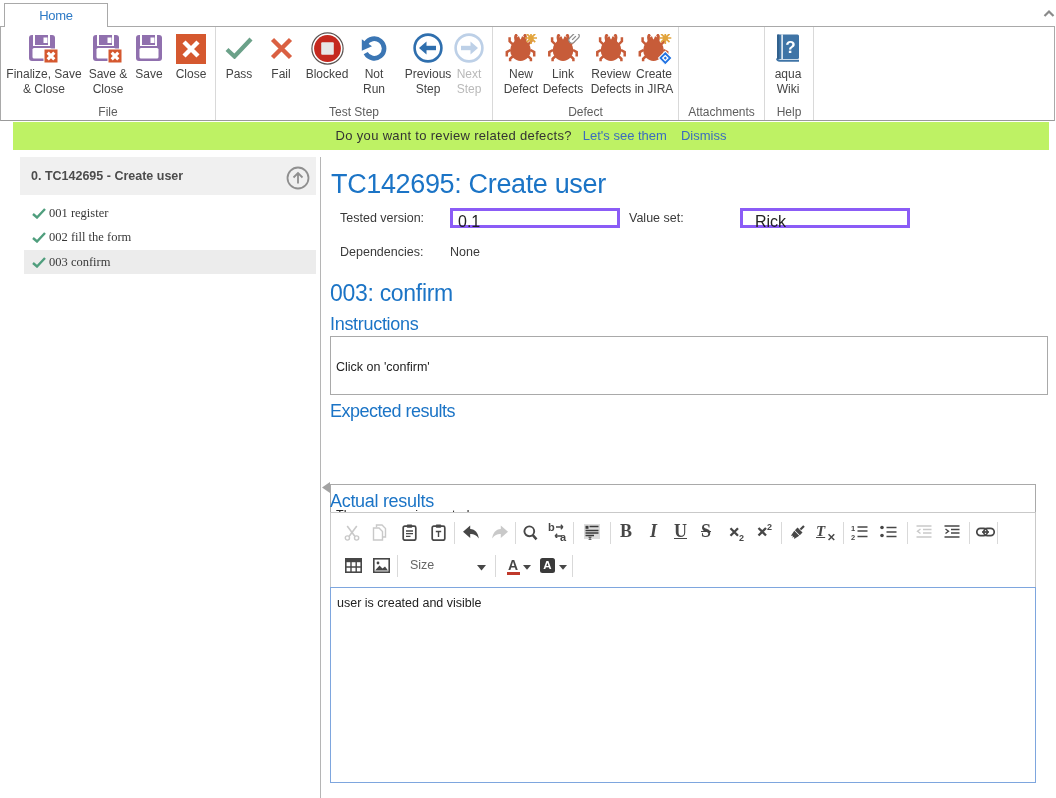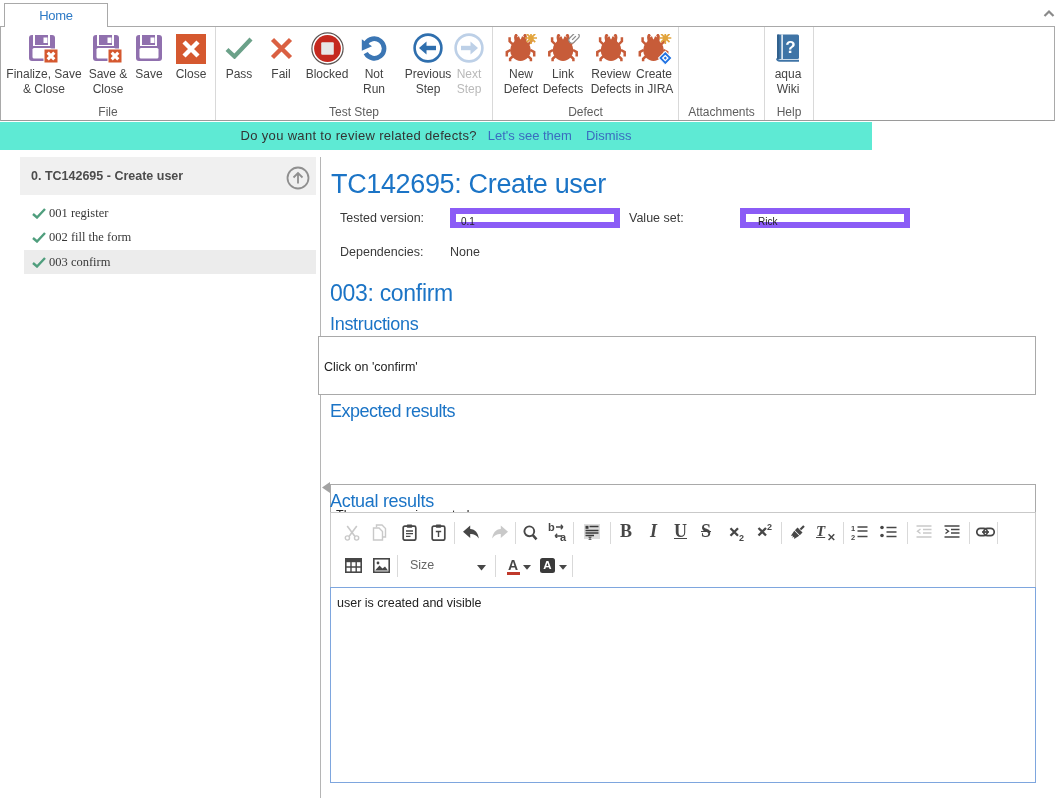--- a/index.html
+++ b/index.html
@@ -9,34 +9,34 @@
 
 #tab-home { left:4px; top:3px; width:104px; height:24px; background:#fff; border:1px solid #a9a9a9; border-bottom:none; z-index:5; text-align:center; line-height:24px; font-size:13px; letter-spacing:-0.3px; color:#2d7ac6; }
 
 #ribbon { left:0; top:26px; width:1055px; height:95px; background:#fff; border-top:1px solid #a9a9a9; border-bottom:1px solid #9a9a9a; border-left:1px solid #a9a9a9; border-right:1px solid #a9a9a9; }
 .rgroup { position:absolute; top:0; height:93px; border-right:1px solid #d9d9d9; }
 .glabel { position:absolute; bottom:1px; left:0; right:0; text-align:center; font-size:12px; color:#5d5d5d; }
 .rbtn { position:absolute; top:6px; text-align:center; font-size:12px; color:#444; line-height:15px; }
 .rbtn .ric { height:32px; margin-bottom:2px; position:relative; }
 .rbtn.dis { color:#b9b9b9; }
 
-#notif { left:0; top:122px; width:872px; height:28px; background:#5eead4; text-align:center; font-size:13px; color:#333; line-height:28px; }
+#notif { left:13px; top:122px; width:1036px; height:28px; background:#bef264; text-align:center; font-size:13px; color:#333; line-height:28px; }
 #notif a { color:#3a6cbf; text-decoration:none; }
 
 #lpanel { left:20px; top:157px; width:296px; }
 #lphead { position:relative; height:38px; background:#f0f0f0; font-size:12.5px; font-weight:bold; color:#4c4c4c; line-height:38px; padding-left:11px; }
 .litem { position:absolute; left:4px; width:292px; height:24px; font-size:12.5px; color:#383838; line-height:24px;font-family:Liberation Serif, serif; }
 .litem svg { position:absolute; left:8px; top:7px; }
 .litem span { position:absolute; left:25px; }
 #vsep { left:320px; top:157px; width:1px; height:641px; background:#b5b5b5; }
 
 .h1 { color:#1b74c6; }
 .cbox { position:absolute; border:1px solid #a9a9a9; background:#fff; font-size:12.5px; color:#222; }
 .flabel { font-size:12.5px; color:#3a3a3a; }
-.finput { position:absolute; border:6px solid #8b5cf6; font-size:10px; color:#222; padding:2px 5px; }
+.finput { position:absolute; border:3px solid #8b5cf6; font-size:16px; color:#222; padding:2px 5px; }
 
 #etoolbar { left:330px; top:512px; width:706px; height:75px; border:1px solid #c9c9c9; border-bottom:none; background:#fff; }
 #eeditor { left:330px; top:587px; width:706px; height:196px; border:1px solid #7ea6de; background:#fff; font-size:12.5px; color:#222; padding:8px 6px; }
 .tsep { position:absolute; width:1px; height:22px; background:#d9d9d9; }
 .tico { position:absolute; }
 </style>
 </head>
 <body>
 
 <svg width="0" height="0" style="position:absolute;">
@@ -298,21 +298,21 @@
 <div class="abs h1" style="left:331px;top:171px;font-size:27px;line-height:1;letter-spacing:-0.35px;">TC142695: Create user</div>
 <div class="abs flabel" style="left:340px;top:211px;">Tested version:</div>
 <div class="finput" style="left:450px;top:208px;width:170px;height:20px;">0.1</div>
 <div class="abs flabel" style="left:629px;top:211px;">Value set:</div>
 <div class="finput" style="left:740px;top:208px;width:170px;height:20px;padding-left:12px;">Rick</div>
 <div class="abs flabel" style="left:340px;top:245px;">Dependencies:</div>
 <div class="abs flabel" style="left:450px;top:245px;">None</div>
 
 <div class="abs h1" style="left:330px;top:282px;font-size:23px;line-height:1;letter-spacing:-0.3px;">003: confirm</div>
 <div class="abs h1" style="left:330px;top:315px;font-size:18px;line-height:1;letter-spacing:-0.3px;">Instructions</div>
-<div class="cbox" style="left:318px;top:336px;width:718px;height:59px;padding-left:12px;">
+<div class="cbox" style="left:330px;top:336px;width:718px;height:59px;padding-left:12px;">
     <div style="position:absolute;left:5px;top:23px;">Click on 'confirm'</div>
   </div>
 <div class="abs h1" style="left:330px;top:402px;font-size:18px;line-height:1;letter-spacing:-0.5px;">Expected results</div>
 <div class="cbox" style="left:330px;top:440px;width:706px;height:58px;margin-top:44px;">
     <div style="position:absolute;left:5px;top:23px;">The new user is created</div>
   </div>
 <div class="abs h1" style="left:330px;top:492px;font-size:18px;line-height:1;letter-spacing:-0.3px;">Actual results</div>
 
 <div class="abs" id="etoolbar">
 

